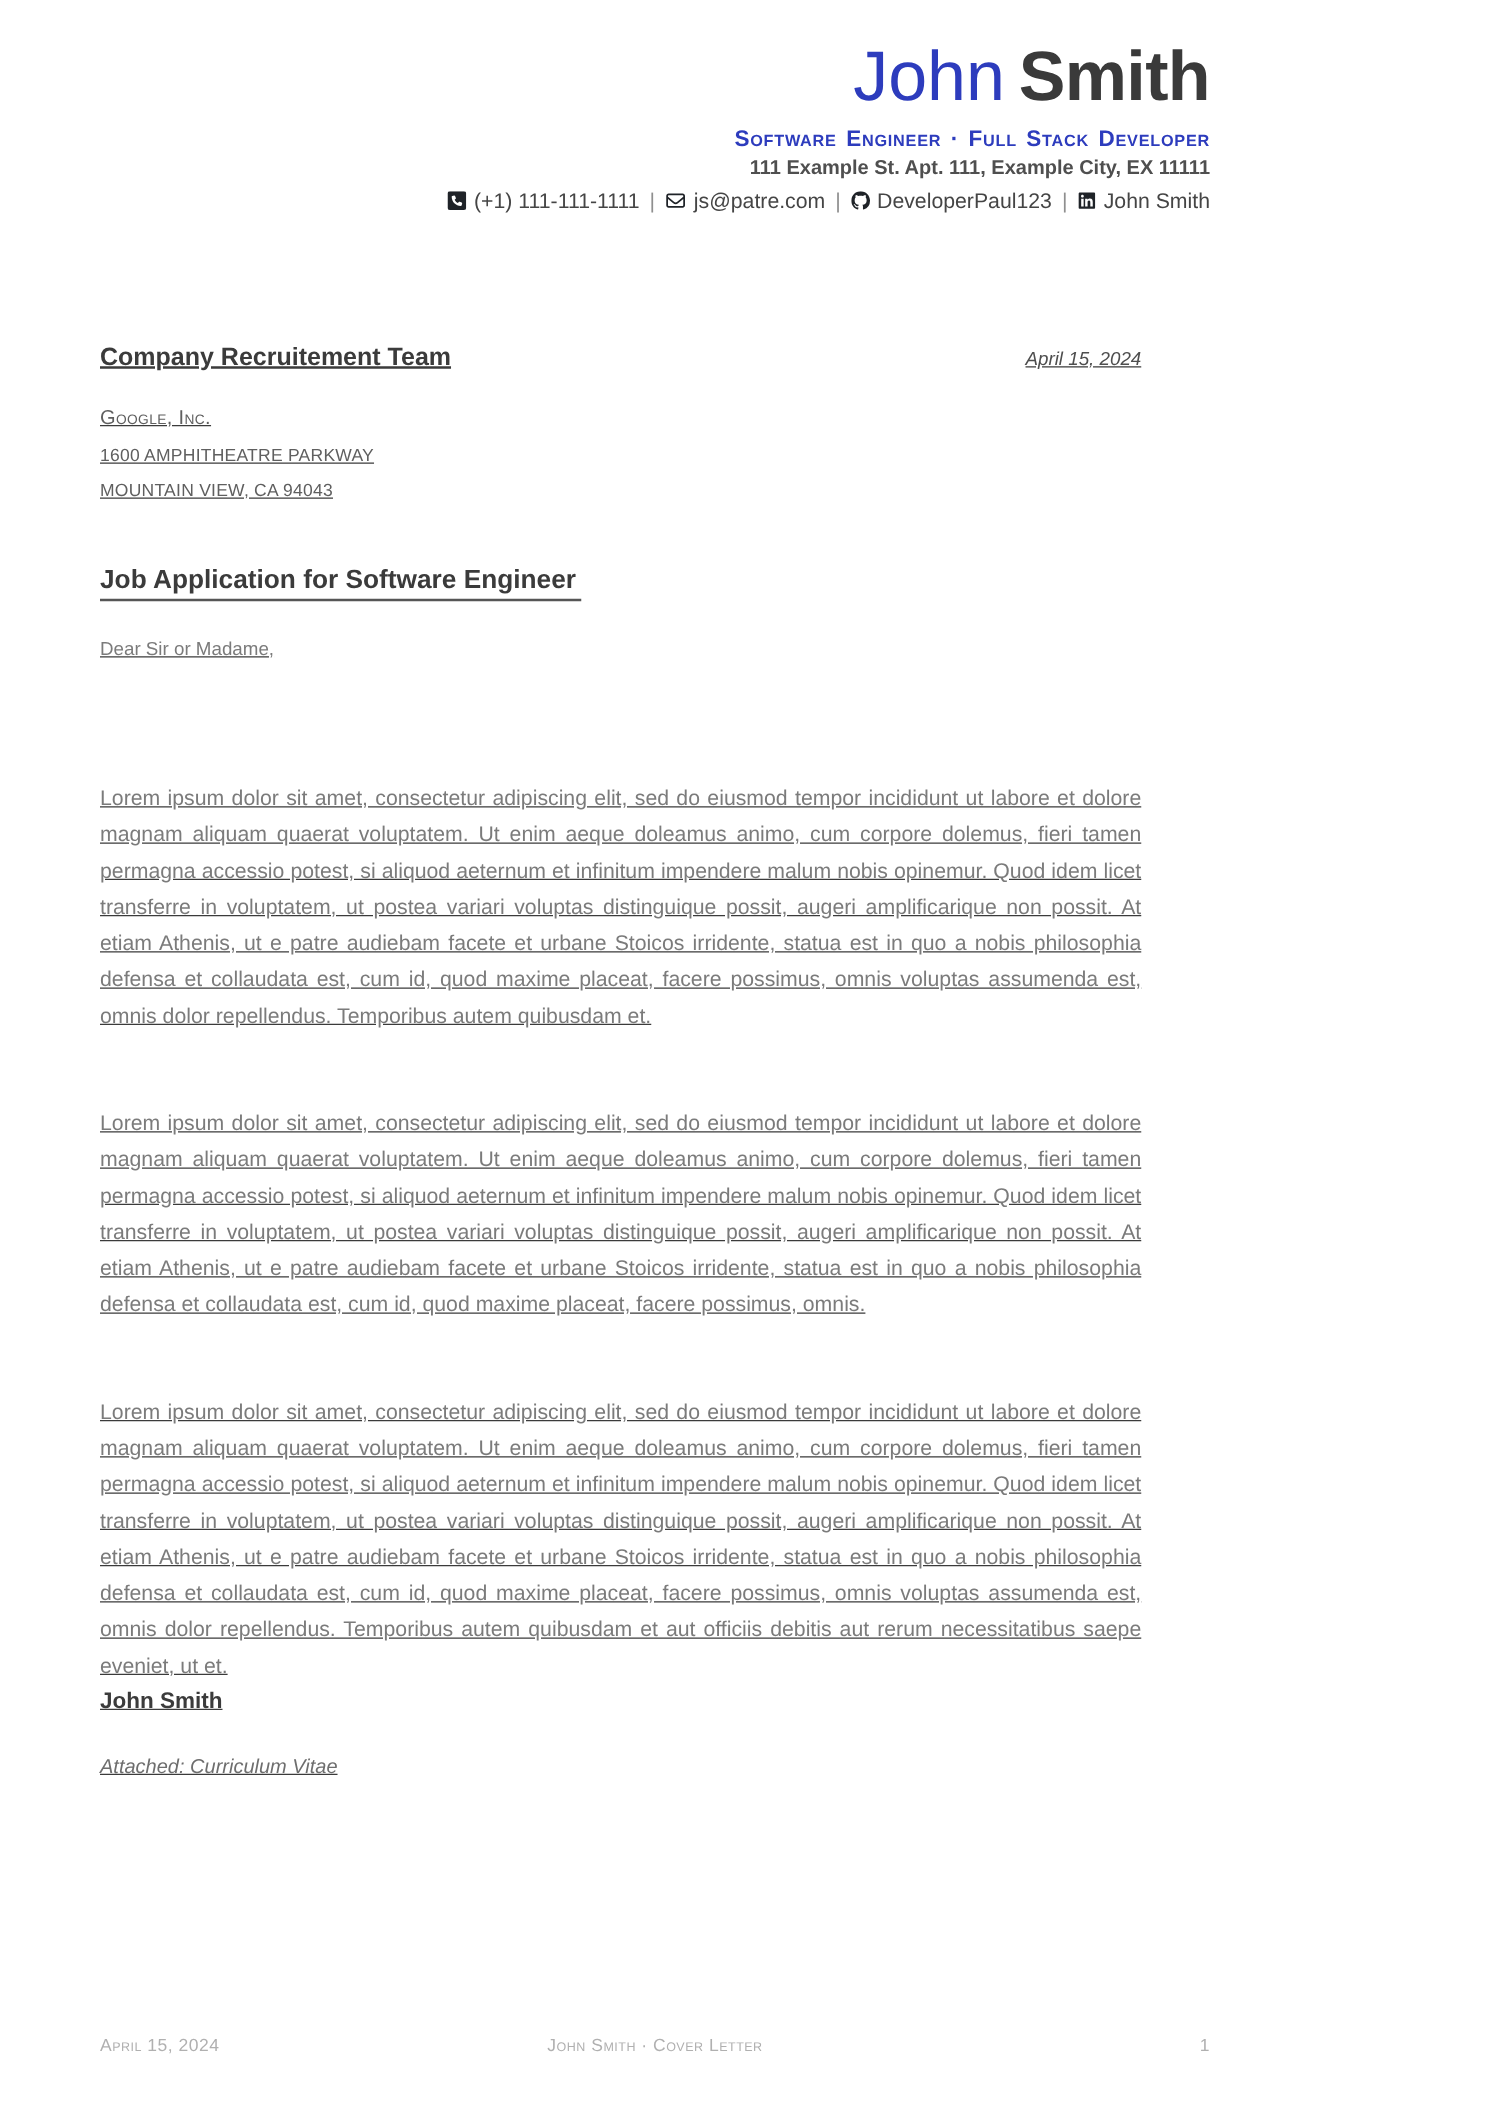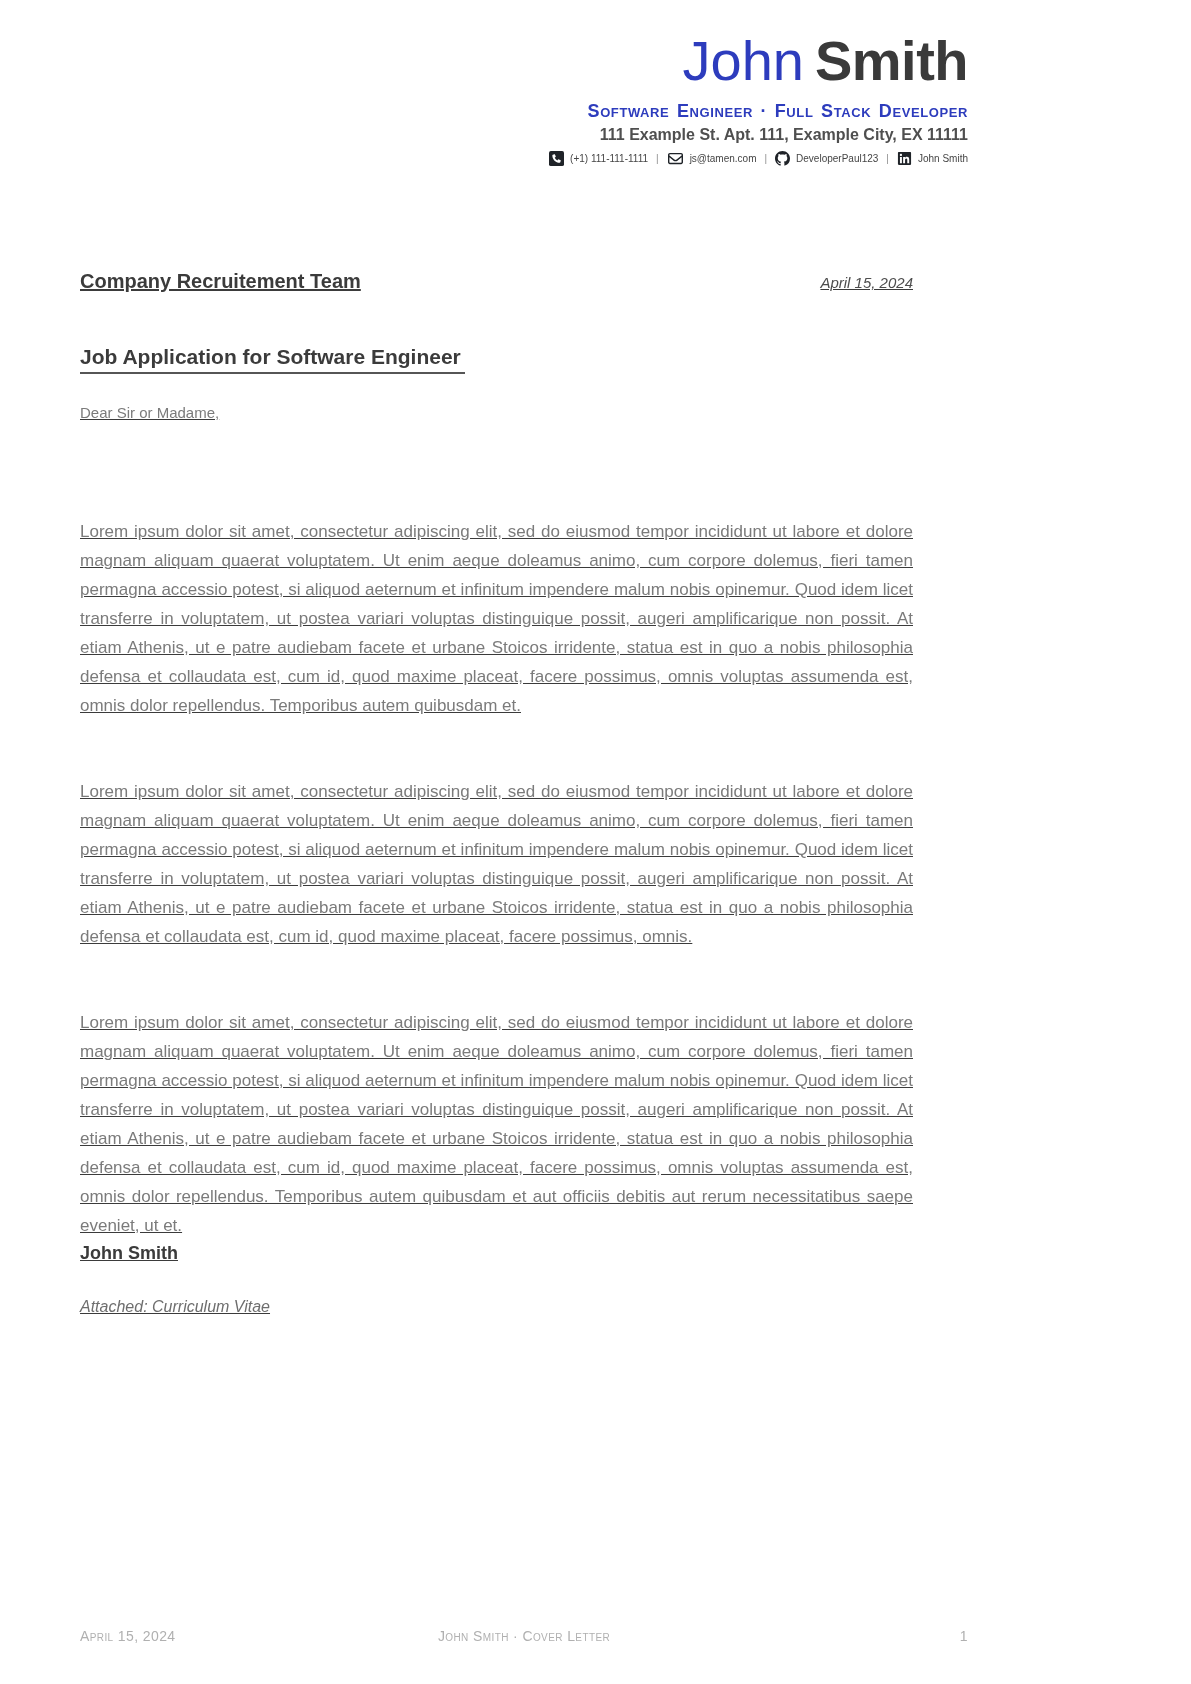--- a/index.html
+++ b/index.html
@@ -16,21 +16,21 @@
   .header { padding: 30px 88px 0 80px; text-align: right; }
   .name { font-size: 56px; line-height: 1.12; color: #3a3a3a; white-space: nowrap; }
   .name .first { color: #2d3cbd; font-weight: 300; }
   .name .last { font-weight: 800; margin-left: 11px; letter-spacing: -0.5px; }
   .tagline {
     margin-top: 8px; font-size: 18px; font-weight: 600;
     font-variant: small-caps; color: #2d3cbd; letter-spacing: 0.6px; word-spacing: 2px;
   }
   .home-address { margin-top: 4px; font-size: 16px; font-weight: 700; color: #4f4f4f; }
   .contact {
-    margin-top: 7px; font-size: 10px; color: #454545;
+    margin-top: 7px; font-size: 17px; color: #454545;
     display: flex; justify-content: flex-end; align-items: center; gap: 8px;
   }
   .contact a { color: #454545; text-decoration: none; }
   .c-item { display: inline-flex; align-items: center; gap: 6px; }
   .c-sep { color: #8f8f8f; font-weight: 300; }
   .icon { width: 15px; height: 15px; fill: #1f2328; display: inline-block; }
   .icon.env { width: 17px; height: 15px; }
 
   
   .letter { margin: 104px 143px 0 80px; text-decoration: underline; }
@@ -88,21 +88,21 @@
             <rect width="448" height="448" rx="56" fill="#1f2328"></rect>
             <path fill="#ffffff" transform="translate(100,100) scale(0.49)" d="M164.9 24.6c-7.7-18.6-28-28.5-47.4-23.2l-88 24C12.1 30.2 0 46 0 64c0 247.4 200.6 448 448 448c18 0 33.8-12.1 38.6-29.5l24-88c5.3-19.4-4.6-39.7-23.2-47.4l-96-40c-16.3-6.8-35.2-2.1-46.3 11.6L304.7 368C234.3 334.7 177.3 277.7 144 207.3L193.3 167c13.7-11.2 18.4-30 11.6-46.3l-40-96z"></path>
           </svg>
         <span>(+1) 111-111-1111</span>
       </span>
       <span class="c-sep">|</span>
       <span class="c-item">
         <svg class="icon env" viewBox="0 0 512 512" xmlns="http://www.w3.org/2000/svg" aria-hidden="true">
             <path fill="#1f2328" d="M64 112c-8.8 0-16 7.2-16 16v22.1L220.5 291.7c20.7 17 50.4 17 71.1 0L464 150.1V128c0-8.8-7.2-16-16-16H64zM48 212.2V384c0 8.8 7.2 16 16 16H448c8.8 0 16-7.2 16-16V212.2L322 328.8c-38.4 31.5-93.7 31.5-132 0L48 212.2zM0 128C0 92.7 28.7 64 64 64H448c35.3 0 64 28.7 64 64V384c0 35.3-28.7 64-64 64H64c-35.3 0-64-28.7-64-64V128z"></path>
           </svg>
-        <a href="#">js@tamen.com</a>
+        <a href="#">js@patre.com</a>
       </span>
       <span class="c-sep">|</span>
       <span class="c-item">
         <svg class="icon" viewBox="0 0 16 16" xmlns="http://www.w3.org/2000/svg" aria-hidden="true">
             <path fill="#1f2328" d="M8 0C3.58 0 0 3.58 0 8c0 3.54 2.29 6.53 5.47 7.59.4.07.55-.17.55-.38 0-.19-.01-.82-.01-1.49-2.01.37-2.53-.49-2.69-.94-.09-.23-.48-.94-.82-1.13-.28-.15-.68-.52-.01-.53.63-.01 1.08.58 1.23.82.72 1.21 1.87.87 2.33.66.07-.52.28-.87.51-1.07-1.78-.2-3.64-.89-3.64-3.95 0-.87.31-1.59.82-2.15-.08-.2-.36-1.02.08-2.12 0 0 .67-.21 2.2.82.64-.18 1.32-.27 2-.27s1.36.09 2 .27c1.53-1.04 2.2-.82 2.2-.82.44 1.1.16 1.92.08 2.12.51.56.82 1.27.82 2.15 0 3.07-1.87 3.75-3.65 3.95.29.25.54.73.54 1.48 0 1.07-.01 1.93-.01 2.2 0 .21.15.46.55.38A8.01 8.01 0 0 0 16 8c0-4.42-3.58-8-8-8z"></path>
           </svg>
         <a href="#">DeveloperPaul123</a>
       </span>
       <span class="c-sep">|</span>
       <span class="c-item">
@@ -113,20 +113,25 @@
       </span>
     </div>
   </header>
 
   <main class="letter">
     <div class="recipient-row">
       <div class="recipient-name">Company Recruitement Team</div>
       <div class="letter-date">April 15, 2024</div>
     </div>
 
+    <div class="company-block">
+      <div class="company">Google, Inc.</div>
+      <div class="addr-line">1600 Amphitheatre Parkway</div>
+      <div class="addr-line">Mountain View, CA 94043</div>
+    </div>
 
     <div class="subject-wrap">
       <span class="subject">Job Application for Software Engineer</span>
     </div>
 
     <div class="greeting">Dear Sir or Madame,</div>
 
     <div class="body-text">
       <p>Lorem ipsum dolor sit amet, consectetur adipiscing elit, sed do eiusmod tempor incididunt ut labore et dolore mag­nam aliquam quaerat voluptatem. Ut enim aeque doleamus animo, cum corpore dolemus, fieri tamen permagna accessio potest, si aliquod aeternum et infinitum impendere malum nobis opinemur. Quod idem licet transferre in voluptatem, ut postea variari voluptas distinguique possit, augeri amplificarique non possit. At etiam Athenis, ut e patre audiebam facete et urbane Stoicos irridente, statua est in quo a nobis philosophia defensa et collaudata est, cum id, quod maxime placeat, facere possimus, omnis voluptas assumenda est, omnis dolor repellendus. Tempo­ribus autem quibusdam et.</p>
       <p>Lorem ipsum dolor sit amet, consectetur adipiscing elit, sed do eiusmod tempor incididunt ut labore et dolore mag­nam aliquam quaerat voluptatem. Ut enim aeque doleamus animo, cum corpore dolemus, fieri tamen permagna accessio potest, si aliquod aeternum et infinitum impendere malum nobis opinemur. Quod idem licet transferre in voluptatem, ut postea variari voluptas distinguique possit, augeri amplificarique non possit. At etiam Athenis, ut e patre audiebam facete et urbane Stoicos irridente, statua est in quo a nobis philosophia defensa et collaudata est, cum id, quod maxime placeat, facere possimus, omnis.</p>

